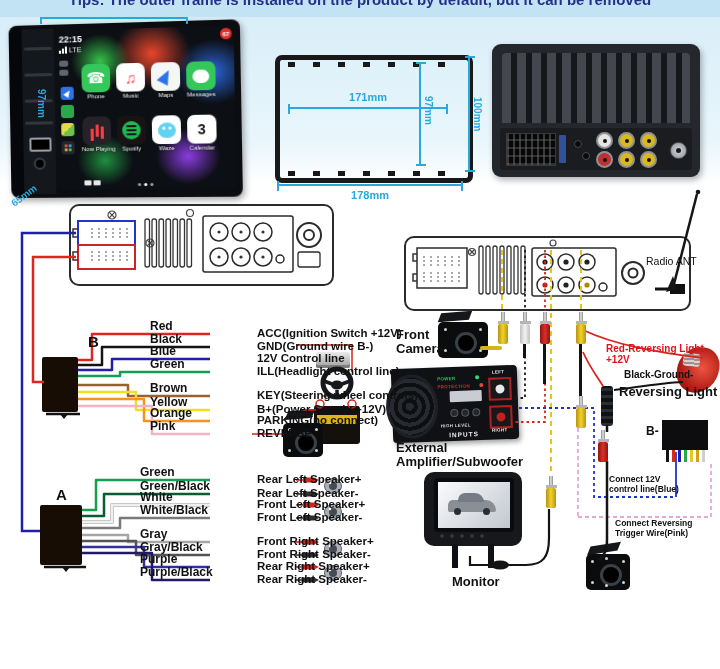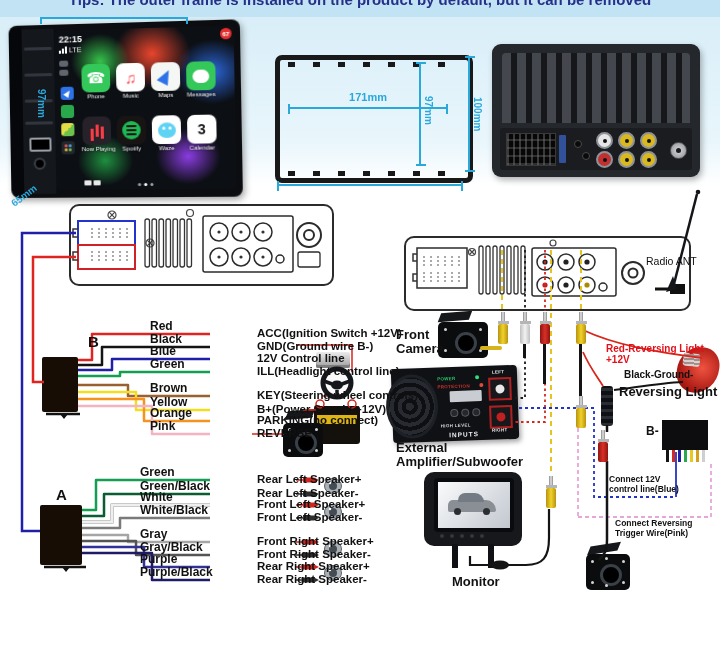--- a/index.html
+++ b/index.html
@@ -244,20 +244,21 @@
 
   <div class="frame">
     <div class="teeth" style="top:2px;"></div>
     <div class="teeth" style="bottom:2px;"></div>
   </div>
   <div class="dim-label" style="left: 288px; top: 91px; width: 160px; color: rgb(41, 168, 220);">171mm</div>
   <div class="dim-line-h" style="left:288px;top:107px;width:160px;"></div>
   <div class="dim-line-v" style="left:419px;top:62px;height:104px;"></div>
   <div class="dim-label vtext" style="left: 423px; top: 88px; height: 44px; font-size: 10px; color: rgb(41, 168, 220);">97mm</div>
   <div class="dim-line-h" style="left:277px;top:184px;width:186px;"></div>
+  <div class="dim-label" style="left: 277px; top: 189px; width: 186px; color: rgb(41, 168, 220);">178mm</div>
   <div class="dim-line-v" style="left:468px;top:56px;height:116px;"></div>
   <div class="dim-label vtext" style="left: 472px; top: 90px; height: 48px; font-size: 10px; color: rgb(41, 168, 220);">100mm</div>
 
   <div class="rear">
     <div class="rear-fins"></div>
     <div class="rear-panel">
       <div class="rear-iso"></div>
       <div class="rear-blue"></div>
       <i class="rear-screw" style="left:74px;top:12px;"></i>
       <i class="rear-screw" style="left:82px;top:24px;"></i>

